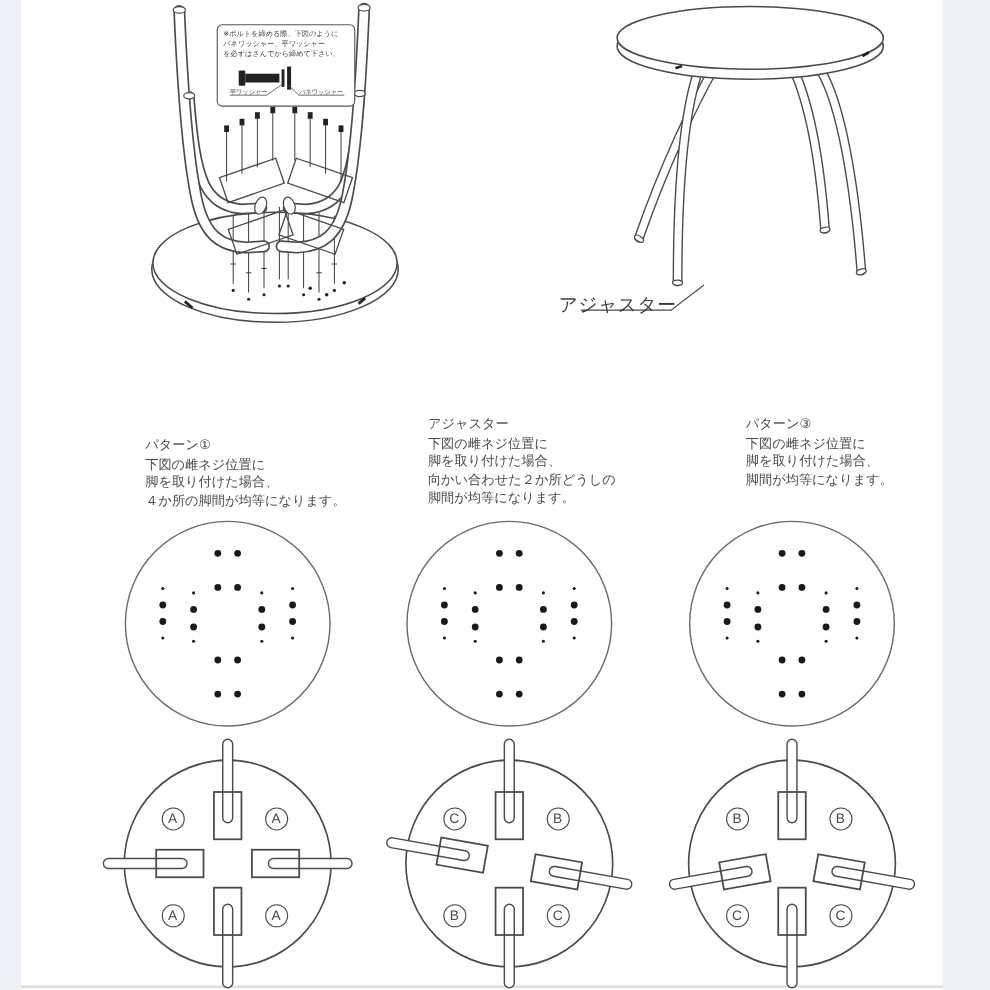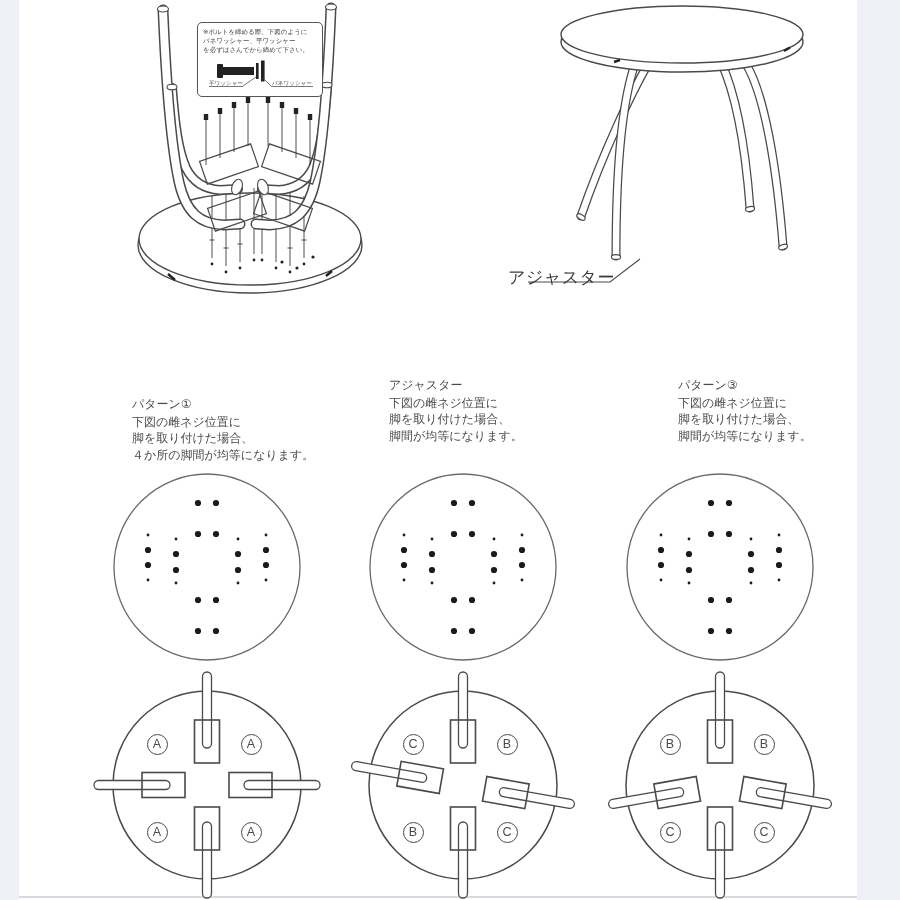--- a/index.html
+++ b/index.html
@@ -195,20 +195,21 @@
     <div class="pattern-title">パターン①</div>
     <div>下図の雌ネジ位置に</div>
     <div>脚を取り付けた場合、</div>
     <div>４か所の脚間が均等になります。</div>
     <div></div>
   </div>
   <div class="pattern-text" style="left:389px;top:377px;">
     <div class="pattern-title">アジャスター</div>
     <div>下図の雌ネジ位置に</div>
     <div>脚を取り付けた場合、</div>
+    <div>向かい合わせた２か所どうしの</div>
     <div>脚間が均等になります。</div>
   </div>
   <div class="pattern-text" style="left:678px;top:377px;">
     <div class="pattern-title">パターン③</div>
     <div>下図の雌ネジ位置に</div>
     <div>脚を取り付けた場合、</div>
     <div>脚間が均等になります。</div>
   </div>
 
   <svg id="holes-svg" style="left:85px;top:455px;" width="750" height="230" viewBox="85 455 750 230">

